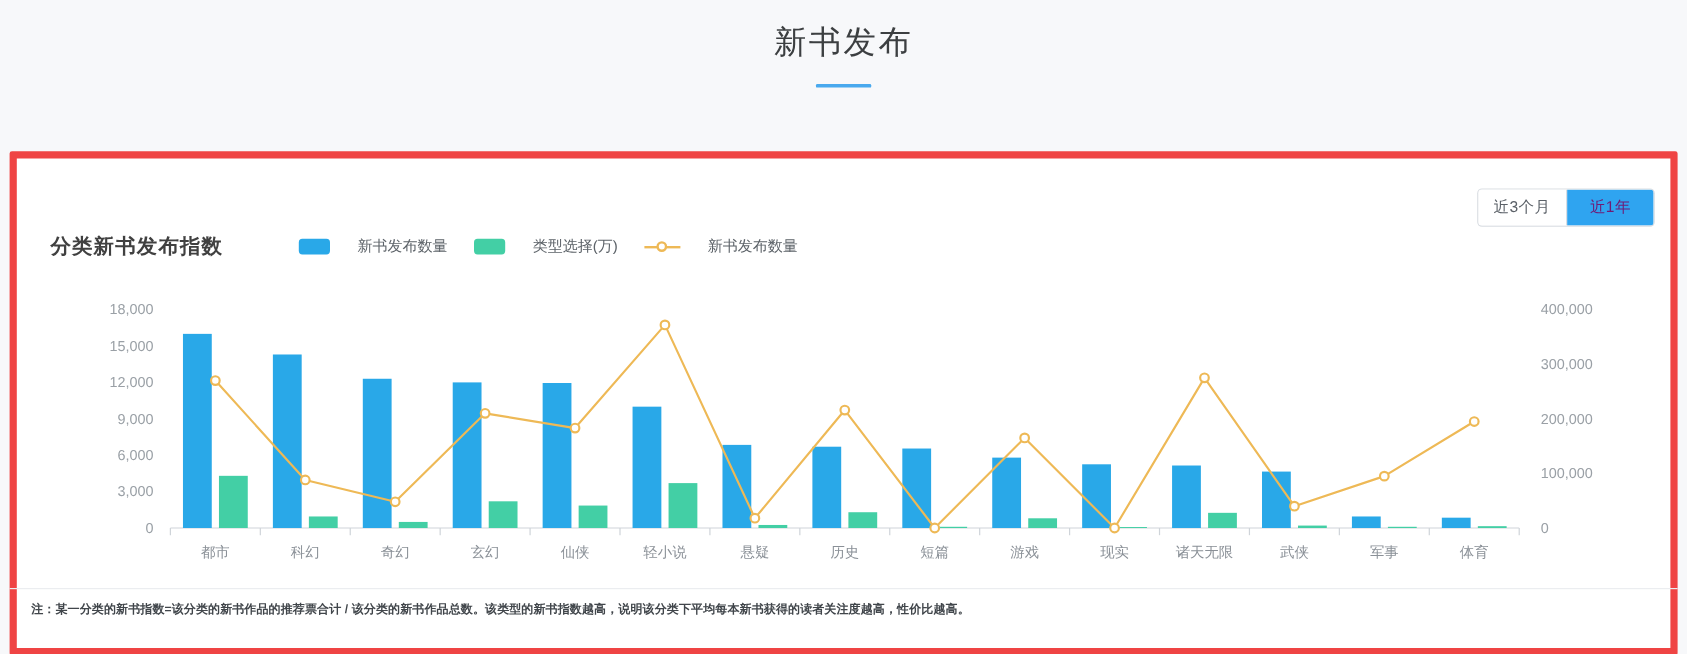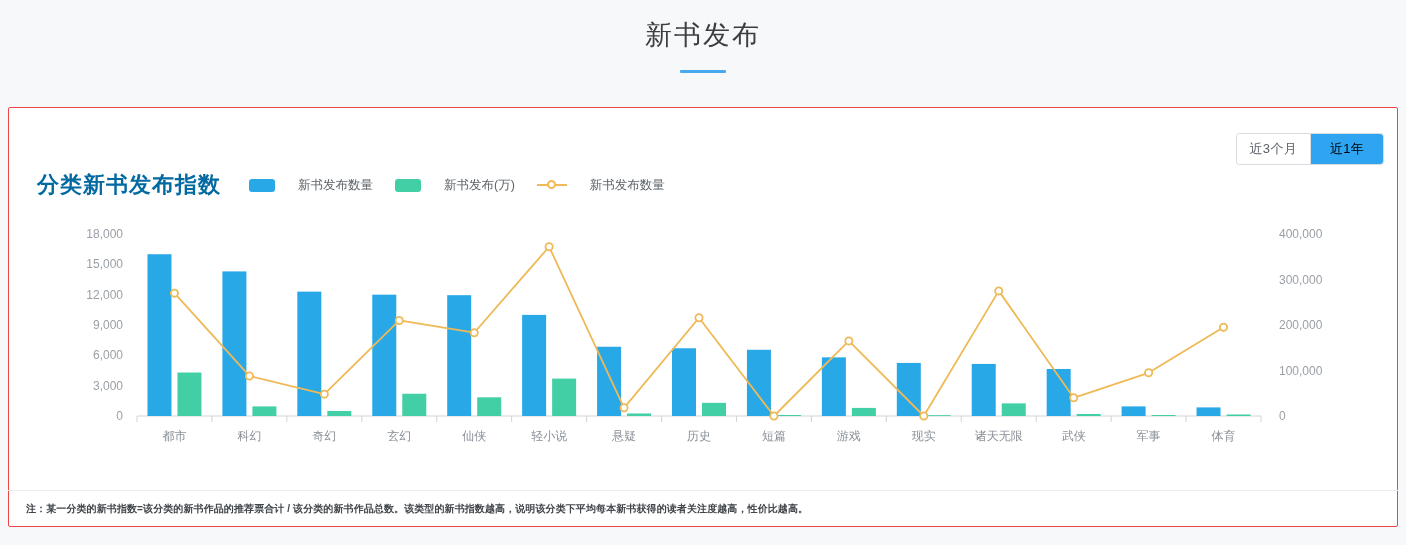--- a/index.html
+++ b/index.html
@@ -22,49 +22,49 @@
     width: 46px; height: 3px; background: #49a9ee;
     margin: 14px auto 0 auto; border-radius: 1px;
   }
   .page-subtitle {
     margin: 12px auto 0 auto; font-size: 12.5px; color: #b4b8bd;
     line-height: 18px; letter-spacing: .2px;
   }
 
   
   .card {
-    position: absolute; left: 8px; top: 107px;
+    position: absolute; left: 8px; top: 126px;
     width: 1390px; height: 420px;
-    background: #ffffff; border: 1px solid #ef4444; border-radius: 2px;
+    background: #ffffff; border: 6px solid #ef4444; border-radius: 2px;
   }
 
   
   .range-toggle {
     position: absolute; right: 14px; top: 26px;
     display: flex; border-radius: 3px; overflow: hidden;
     box-shadow: 0 0 0 1px #d9dde2;
   }
   .range-btn {
     height: 30px; min-width: 72px; padding: 0 13px;
     display: flex; align-items: center; justify-content: center;
     font-size: 13px; color: #5b6168; background: #fff;
     border: none; cursor: pointer; letter-spacing: .3px;
     border-right: 1px solid #d9dde2;
   }
   .range-btn:last-child { border-right: none; }
-  .range-btn.active { background: #2fa4f0; color: #000000; }
+  .range-btn.active { background: #2fa4f0; color: #701a75; }
 
   
   .chart-head {
     position: absolute; left: 28px; top: 62px;
     display: flex; align-items: center;
   }
   .chart-title {
-    font-size: 22px; font-weight: bold; color: #0369a1; letter-spacing: 1px;
-    margin-right: 28px; white-space: nowrap;
+    font-size: 17px; font-weight: bold; color: #404040; letter-spacing: 1px;
+    margin-right: 63px; white-space: nowrap;
   }
   .legend { display: flex; align-items: center; gap: 22px; }
   .legend-item { display: flex; align-items: center; gap: 23px; }
   .legend-swatch { width: 26px; height: 13px; border-radius: 3px; display: block; }
   .legend-line { width: 30px; height: 12px; display: block; position: relative; }
   .legend-line i {
     position: absolute; left: 0; top: 5px; width: 30px; height: 2px;
     background: #eeb956; display: block;
   }
   .legend-line b {
@@ -110,21 +110,21 @@
 
     <div class="chart-head">
       <div class="chart-title">分类新书发布指数</div>
       <div class="legend">
         <div class="legend-item">
           <span class="legend-swatch" style="background:#29a8e8"></span>
           <span class="legend-label">新书发布数量</span>
         </div>
         <div class="legend-item">
           <span class="legend-swatch" style="background:#43cfa5"></span>
-          <span class="legend-label">新书发布(万)</span>
+          <span class="legend-label">类型选择(万)</span>
         </div>
         <div class="legend-item">
           <span class="legend-line">
             <i></i>
               <b></b>
           </span>
           <span class="legend-label">新书发布数量</span>
         </div>
       </div>
     </div>

